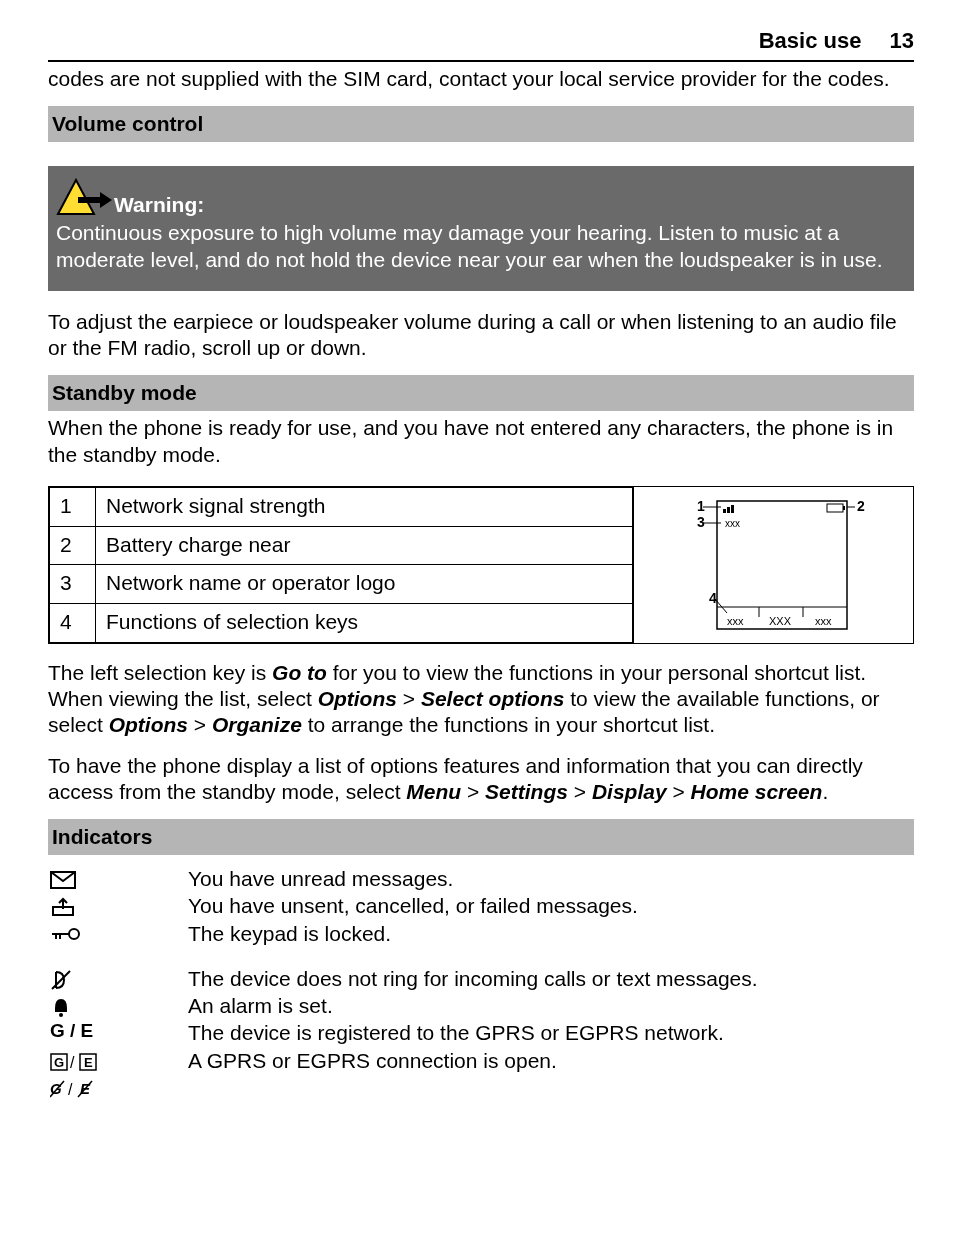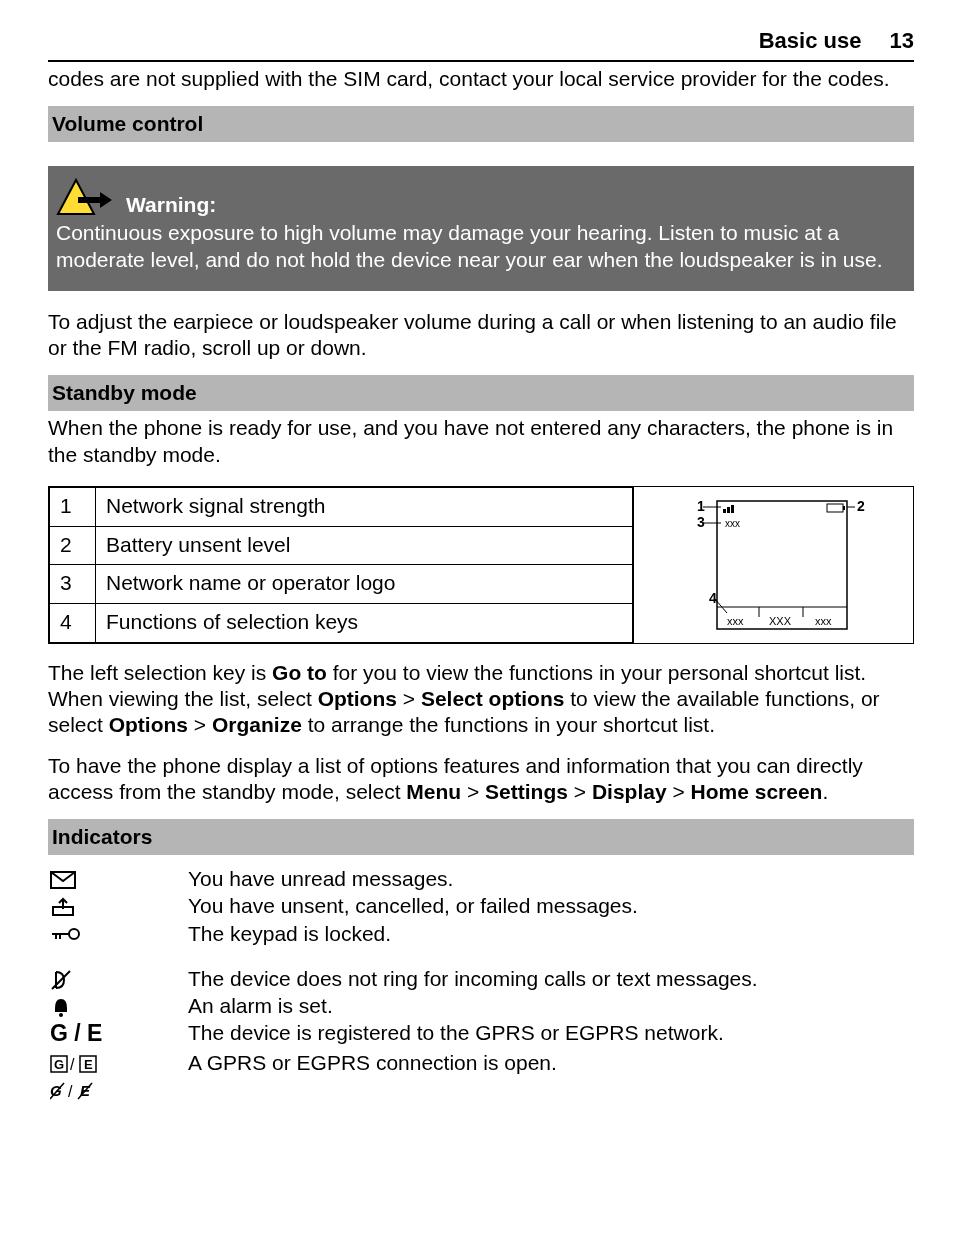--- a/index.html
+++ b/index.html
@@ -35,21 +35,21 @@
     margin: 0 0 4px 0;
   }
   .warning-box {
     background: #6a6a6a;
     color: #fff;
     padding: 10px 8px 18px 8px;
     margin: 24px 0 18px 0;
     font-size: 21px;
     line-height: 1.25;
   }
-  .warning-head { display: flex; align-items: flex-end; gap: 12px; margin-bottom: 2px;}
+  .warning-head { display: flex; align-items: flex-end; gap: 0; margin-bottom: 2px;}
   .warning-head .label { font-weight: bold; }
   .warn-icon {
     width: 58px; height: 42px; flex: 0 0 auto;
     display: inline-block;
   }
   .standby-wrap {
     display: flex;
     gap: 0;
     border: 1px solid #000;
     margin: 18px 0 16px 0;
@@ -66,21 +66,21 @@
   }
   table.standby td.num { width: 46px; }
   .standby-fig {
     width: 280px;
     border-left: 1px solid #000;
     display: flex;
     align-items: center;
     justify-content: center;
     padding: 8px;
   }
-  .bold { font-weight: bold; }
+  .bold { font-weight: bold; font-style: italic; }
   .indicators {
     margin-top: 10px;
   }
   .ind-group { margin-bottom: 18px; }
   .ind-row {
     display: flex;
     align-items: flex-start;
     font-size: 21px;
     line-height: 1.3;
     gap: 20px;
@@ -130,21 +130,21 @@
 
   <div class="standby-wrap">
     <table class="standby">
       <tbody>
           <tr>
         <td class="num">1</td>
         <td>Network signal strength</td>
       </tr>
       <tr>
         <td class="num">2</td>
-        <td>Battery unsent level</td>
+        <td>Battery charge near</td>
       </tr>
       <tr>
         <td class="num">3</td>
         <td>Network name or operator logo</td>
       </tr>
       <tr>
         <td class="num">4</td>
         <td>Functions of selection keys</td>
       </tr>
     </tbody>
@@ -237,21 +237,21 @@
       <div class="ind-row">
         <div class="ind-icon">
           <svg class="icon-svg" width="22" height="22">
               <path d="M11 3 Q17 3 17 12 L17 16 L5 16 L5 12 Q5 3 11 3 Z" fill="#000"></path>
               <circle cx="11" cy="19" r="2" fill="#000"></circle>
             </svg>
         </div>
         <div class="ind-text">An alarm is set.</div>
       </div>
       <div class="ind-row">
-        <div class="ind-icon" style="font-weight:bold; font-size:23px;">G / E</div>
+        <div class="ind-icon" style="font-weight:bold; font-size:19px;">G / E</div>
         <div class="ind-text">The device is registered to the GPRS or EGPRS network.</div>
       </div>
       <div class="ind-row">
         <div class="ind-icon">
           <svg class="icon-svg" width="50" height="20">
             <rect x="1" y="2" width="16" height="16" fill="none" stroke="#000" stroke-width="1.5"></rect>
             <text x="4" y="15" font-size="13" font-weight="bold">G</text>
             <text x="20" y="16" font-size="16">/</text>
             <rect x="30" y="2" width="16" height="16" fill="none" stroke="#000" stroke-width="1.5"></rect>
             <text x="34" y="15" font-size="13" font-weight="bold">E</text>

